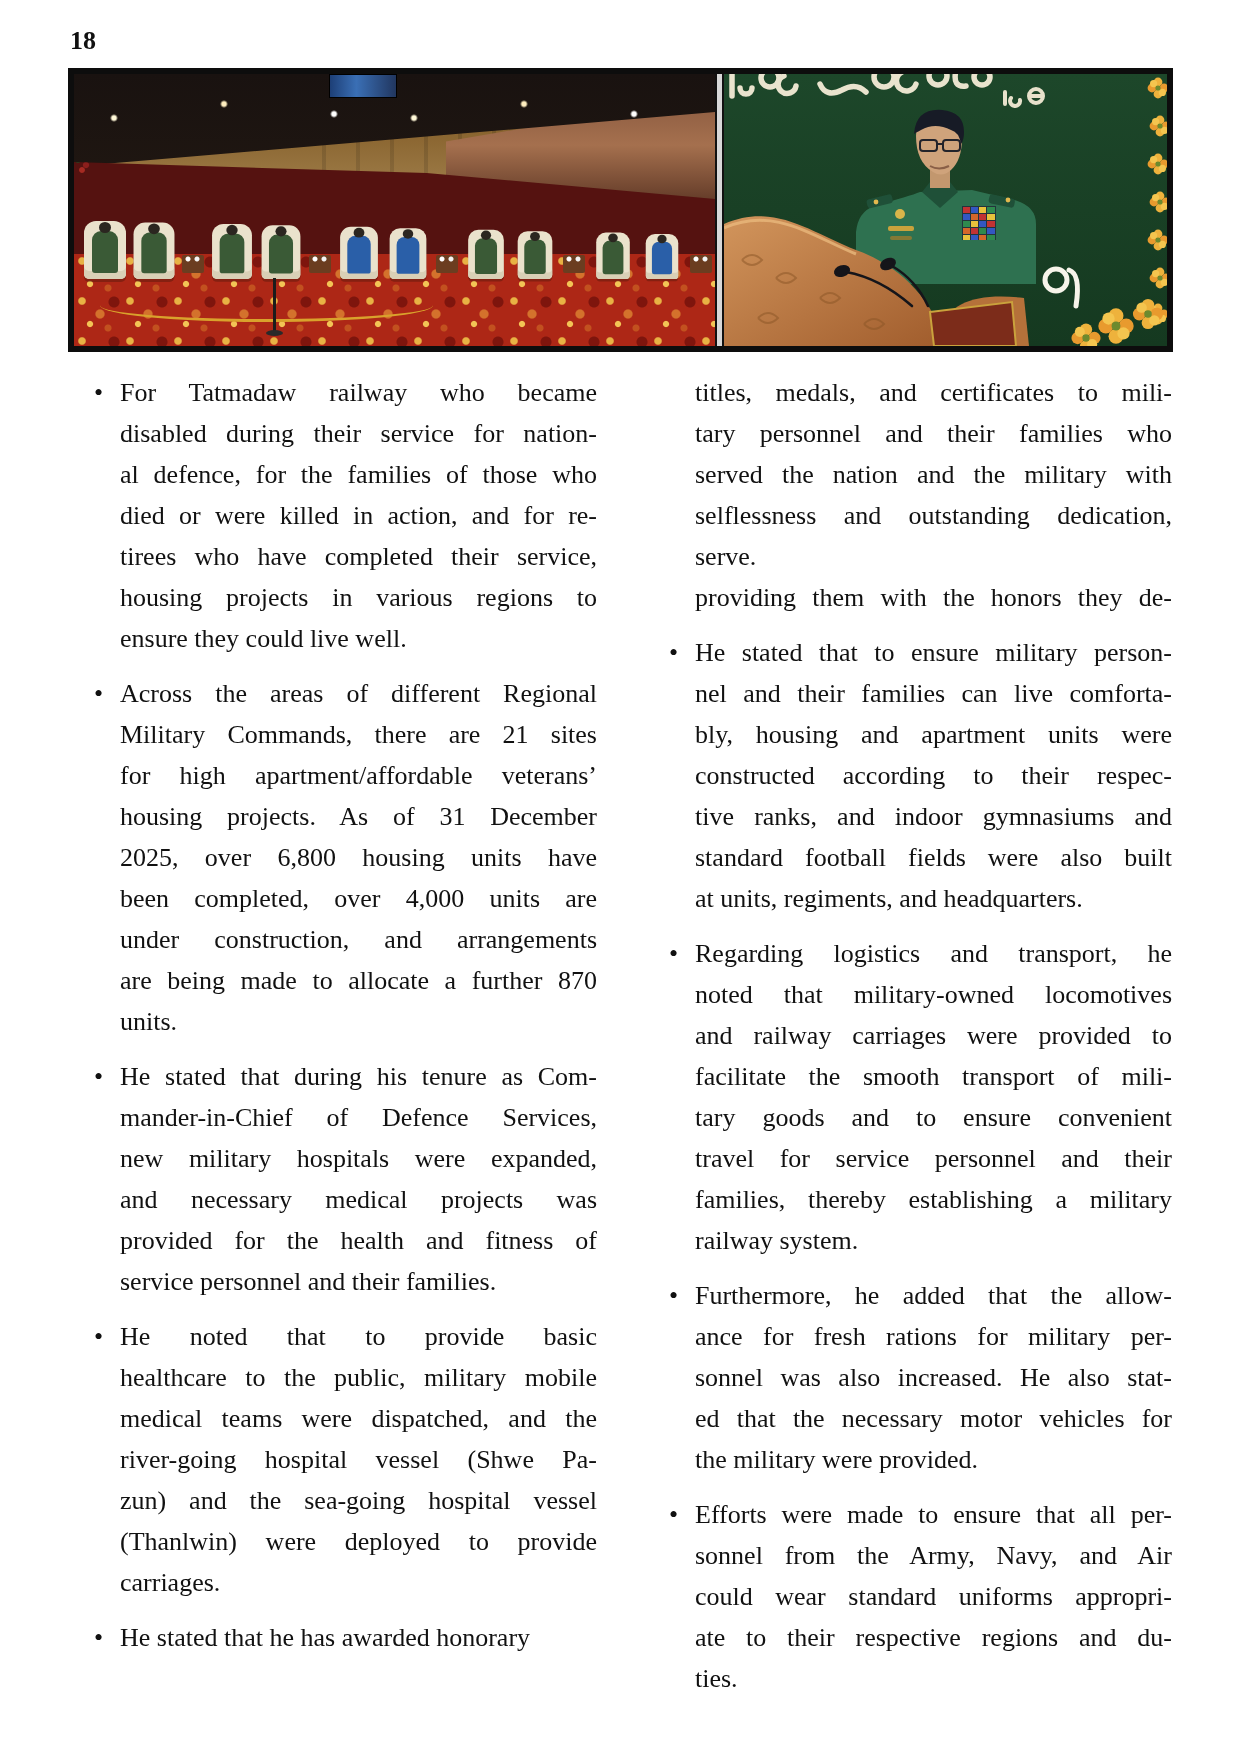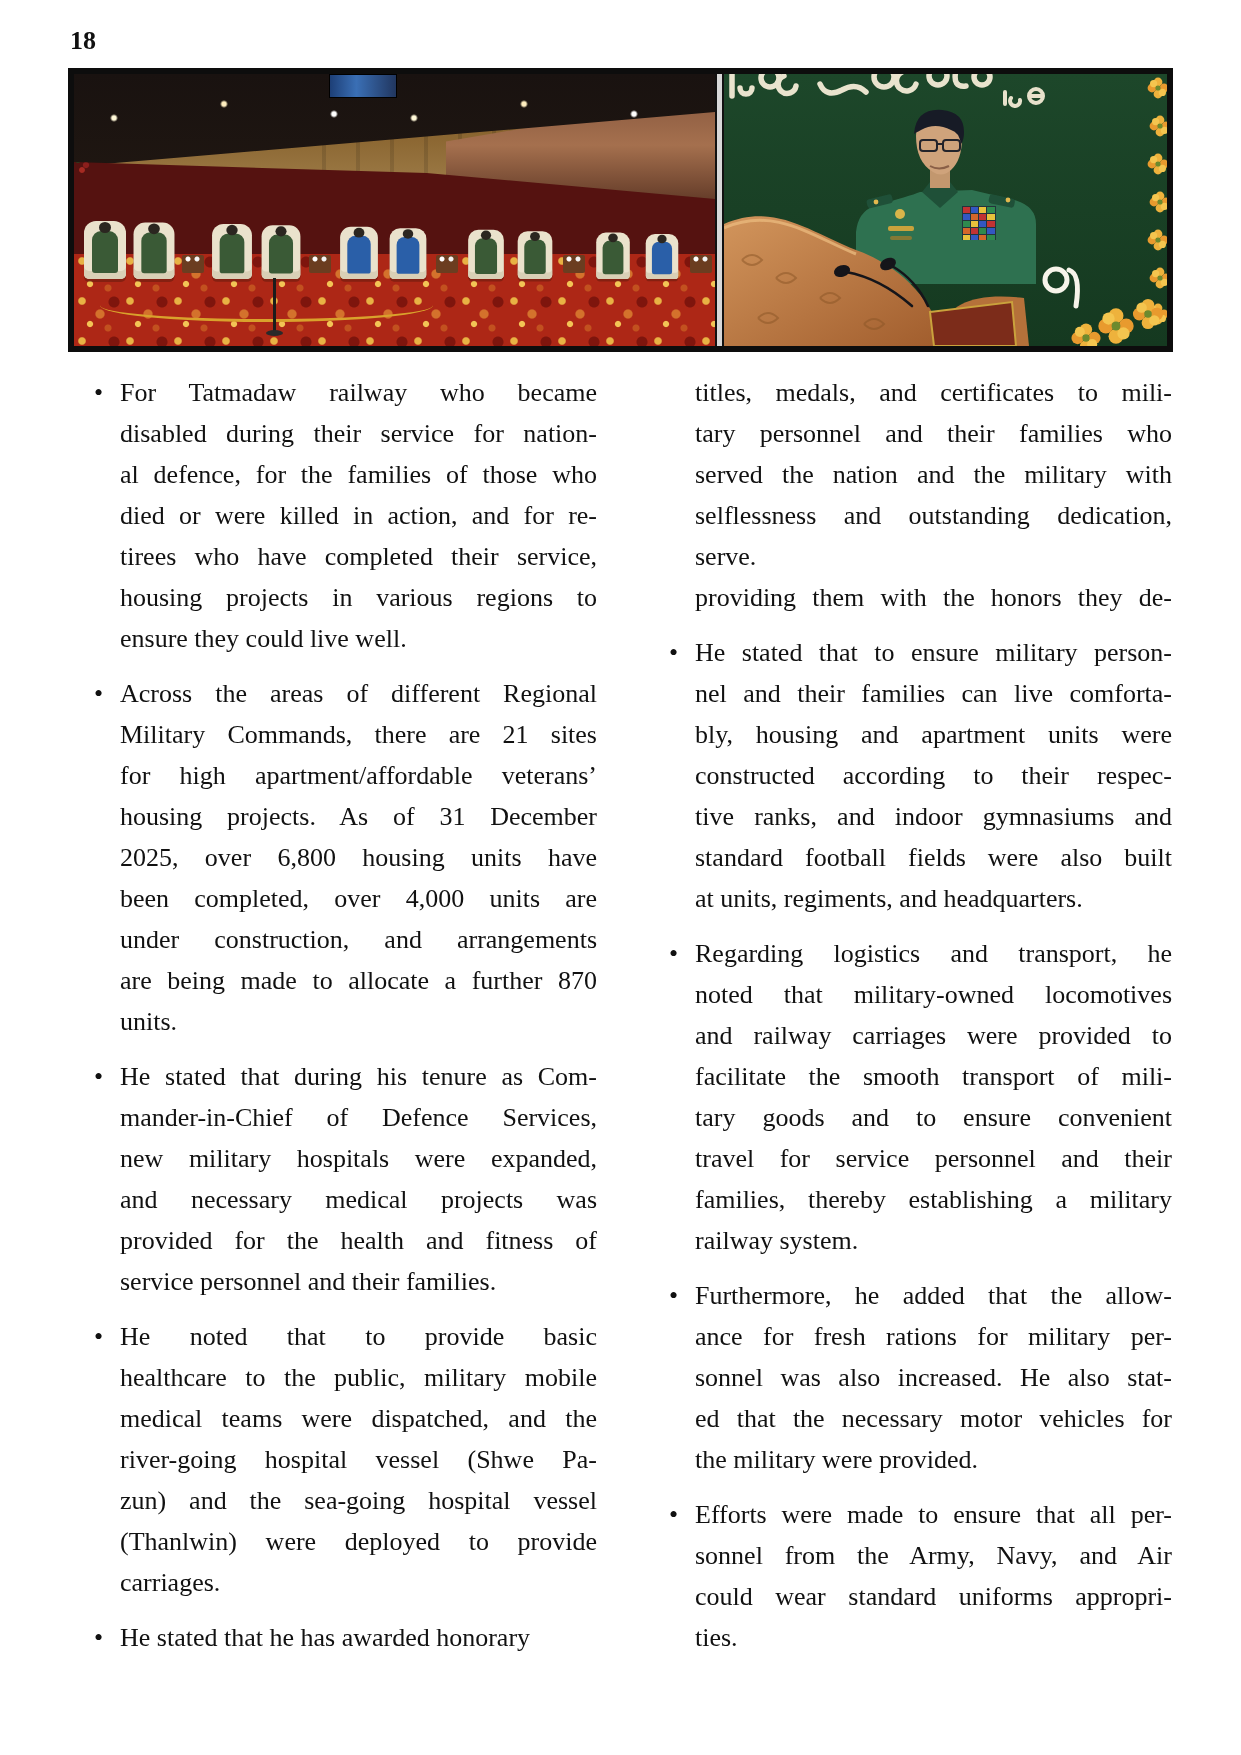--- a/index.html
+++ b/index.html
@@ -375,17 +375,18 @@
         <div class="ln j">ance for fresh rations for military per-</div>
         <div class="ln j">sonnel was also increased. He also stat-</div>
         <div class="ln j">ed that the necessary motor vehicles for</div>
         <div class="ln">the military were provided.</div>
       </div>
       <div class="para">
         <span class="bullet">•</span>
         <div class="ln j">Efforts were made to ensure that all per-</div>
         <div class="ln j">sonnel from the Army, Navy, and Air</div>
         <div class="ln j">could wear standard uniforms appropri-</div>
+        <div class="ln j">ate to their respective regions and du-</div>
         <div class="ln">ties.</div>
       </div>
     </div>
 
 </div>
 
 </body></html>

